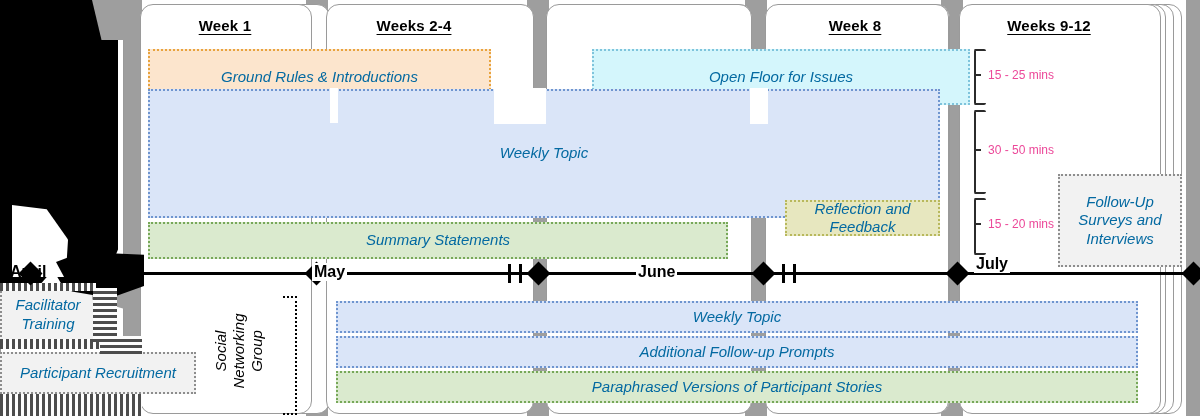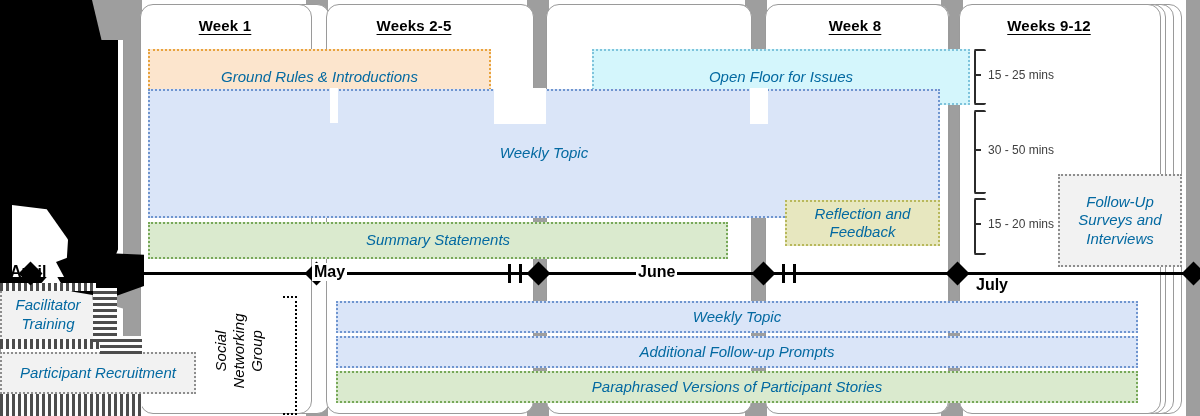--- a/index.html
+++ b/index.html
@@ -37,21 +37,21 @@
   .dia{position:absolute;width:17px;height:17px;background:#000;
        transform:rotate(45deg);}
   .mlabel{position:absolute;font-weight:bold;font-size:16px;color:#000;
           background:#fff;padding:0 2px;white-space:nowrap;}
   .brk{position:absolute;width:3px;height:19px;background:#000;}
 
   
   .brk-bracket{position:absolute;border:2px solid #2b2b2b;border-right:none;
                border-radius:2px;}
   .brk-tick{position:absolute;width:7px;height:2px;background:#2b2b2b;}
-  .brk-text{position:absolute;font-size:12px;color:#404040;white-space:nowrap;}
+  .brk-text{position:absolute;font-size:12px;color:#ec4899;white-space:nowrap;}
 
   
   .vlabel{position:absolute;font-style:italic;font-size:15px;color:#000;
           transform:rotate(-90deg);transform-origin:left top;white-space:nowrap;
           text-align:center;line-height:1.2;}
   .vbracket{position:absolute;border:2.5px dotted #000;border-left:none;}
 
   
   .blob{position:absolute;background:#000;}
   .blobgrey{position:absolute;background:#9e9e9e;}
@@ -93,36 +93,36 @@
   <div class="stackcard" style="left:963px;top:4px;width:190px;height:408px;"></div>
 
   <div class="panel" style="left:0px;top:4px;width:122px;height:408px;"></div>
   <div class="panel" style="left:140px;top:4px;width:170px;height:408px;"></div>
   <div class="panel" style="left:326px;top:4px;width:206px;height:408px;"></div>
   <div class="panel" style="left:546px;top:4px;width:204px;height:408px;"></div>
   <div class="panel" style="left:765px;top:4px;width:182px;height:408px;"></div>
   <div class="panel" style="left:959px;top:4px;width:200px;height:408px;"></div>
 
   <div class="wkhead" style="left:150px;top:17px;width:150px;">Week 1</div>
-  <div class="wkhead" style="left:336px;top:17px;width:156px;">Weeks 2-5</div>
+  <div class="wkhead" style="left:336px;top:17px;width:156px;">Weeks 2-4</div>
   <div class="wkhead" style="left:556px;top:17px;width:156px;margin-top:36px;">Weeks 5-7</div>
   <div class="wkhead" style="left:775px;top:17px;width:160px;">Week 8</div>
   <div class="wkhead" style="left:969px;top:17px;width:160px;">Weeks 9-12</div>
 
   <div class="bar peach" style="left:148px;top:49px;width:343px;height:56px;padding:0 6px;">Ground Rules &amp; Introductions</div>
 
   <div class="bar cyan" style="left:560px;top:49px;width:378px;height:56px;padding:0 6px;">Open Floor for Issues</div>
 
   <div class="bar blue" style="left:148px;top:89px;width:792px;height:129px;padding:0 6px;">Weekly Topic</div>
 
   <div class="blobwhite" style="left:150px;top:91px;width:187px;height:0px;"></div>
 
   <div class="bar green" style="left:148px;top:222px;width:580px;height:37px;padding:0 6px;">Summary Statements</div>
 
-  <div class="bar olive" style="left:785px;top:200px;width:155px;height:46px;padding:0 6px;">Reflection and Feedback</div>
+  <div class="bar olive" style="left:785px;top:200px;width:155px;height:36px;padding:0 6px;">Reflection and Feedback</div>
 
   <div class="blobwhite" style="left:330px;top:88px;width:8px;height:35px;"></div>
   <div class="blobwhite" style="left:494px;top:88px;width:52px;height:36px;"></div>
   <div class="blobwhite" style="left:750px;top:88px;width:18px;height:36px;"></div>
 
   <div class="brk-bracket" style="left:974px;top:49px;width:10px;height:52px;"></div>
   <div class="brk-tick" style="left:974px;top:74px;"></div>
   <div class="brk-text" style="left:988px;top:68px;">15 - 25 mins</div>
 
   <div class="brk-bracket" style="left:974px;top:110px;width:10px;height:80px;"></div>
@@ -140,21 +140,21 @@
   <div class="dia" style="left:22px;top:265px;"></div>
   <div class="dia" style="left:308px;top:265px;"></div>
   <div class="dia" style="left:530px;top:265px;"></div>
   <div class="dia" style="left:755px;top:265px;"></div>
   <div class="dia" style="left:949px;top:265px;"></div>
   <div class="dia" style="left:1185px;top:265px;"></div>
 
   <div class="mlabel" style="left:8px;top:263px;">April</div>
   <div class="mlabel" style="left:272px;top:263px;margin-left:40px;">May</div>
   <div class="mlabel" style="left:636px;top:263px;">June</div>
-  <div class="mlabel" style="left:974px;top:276px;text-align:right;">July</div>
+  <div class="mlabel" style="left:974px;top:255px;text-align:right;">July</div>
 
   <div class="brk" style="left:519px;top:264px;"></div>
   <div class="brk" style="left:508px;top:264px;"></div>
   <div class="brk" style="left:782px;top:264px;"></div>
   <div class="brk" style="left:793px;top:264px;"></div>
 
   <div class="bar blue" style="left:336px;top:301px;width:802px;height:32px;padding:0 6px;">Weekly Topic</div>
   <div class="bar blue" style="left:336px;top:336px;width:802px;height:32px;padding:0 6px;">Additional Follow-up Prompts</div>
   <div class="bar green" style="left:336px;top:371px;width:802px;height:32px;padding:0 0;">Paraphrased Versions of Participant Stories</div>
 

